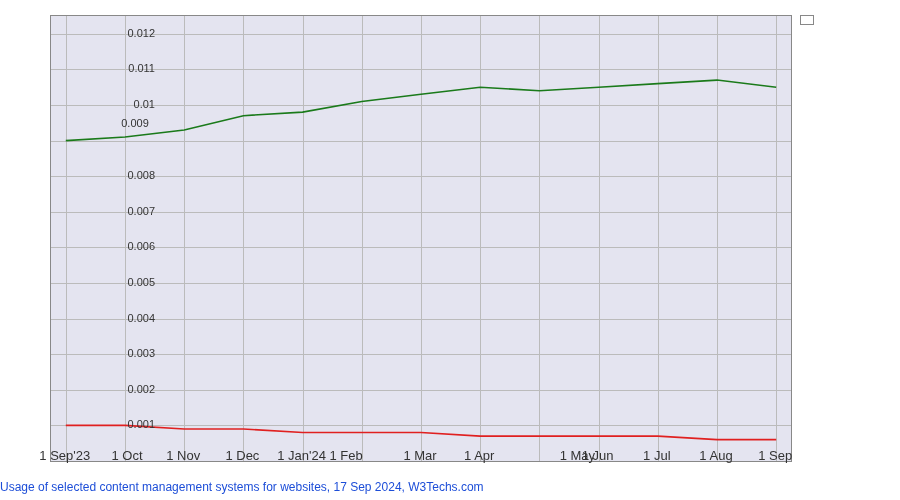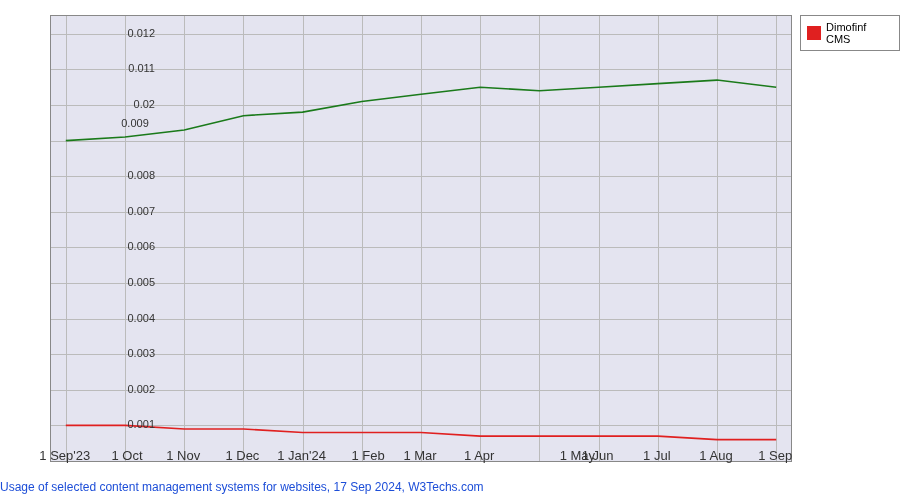--- a/index.html
+++ b/index.html
@@ -137,40 +137,36 @@
 <div id="y-labels">
     <div class="y-tick-label" style="top: 424.4px;">0.001</div>
     <div class="y-tick-label" style="top: 388.8px;">0.002</div>
     <div class="y-tick-label" style="top: 353.2px;">0.003</div>
     <div class="y-tick-label" style="top: 317.6px;">0.004</div>
     <div class="y-tick-label" style="top: 282px;">0.005</div>
     <div class="y-tick-label" style="top: 246.4px;">0.006</div>
     <div class="y-tick-label" style="top: 210.8px;">0.007</div>
     <div class="y-tick-label" style="top: 175.2px;">0.008</div>
     <div class="y-tick-label" style="top: 123px; text-align: center;">0.009</div>
-    <div class="y-tick-label" style="top: 104px;">0.02</div>
+    <div class="y-tick-label" style="top: 104px;">0.01</div>
     <div class="y-tick-label" style="top: 68.4px;">0.011</div>
     <div class="y-tick-label" style="top: 32.8px;">0.012</div>
   </div>
 <div id="x-labels">
     <div class="x-tick-label" style="left: 64.8px;">1 Sep'23</div>
     <div class="x-tick-label" style="left: 127px;">1 Oct</div>
     <div class="x-tick-label" style="left: 183.2px;">1 Nov</div>
     <div class="x-tick-label" style="left: 242.4px;">1 Dec</div>
     <div class="x-tick-label" style="left: 301.6px;">1 Jan'24</div>
-    <div class="x-tick-label" style="left: 368px;">1 Feb</div>
+    <div class="x-tick-label" style="left: 346px;">1 Feb</div>
     <div class="x-tick-label" style="left: 420px;">1 Mar</div>
     <div class="x-tick-label" style="left: 479.2px;">1 Apr</div>
     <div class="x-tick-label" style="left: 538.4px; margin-left: 39px;">1 May</div>
     <div class="x-tick-label" style="left: 597.6px; text-align: right;">1 Jun</div>
     <div class="x-tick-label" style="left: 656.8px;">1 Jul</div>
     <div class="x-tick-label" style="left: 716px;">1 Aug</div>
     <div class="x-tick-label" style="left: 775.2px;">1 Sep</div>
   </div>
 
 <div class="caption">Usage of selected content management systems for websites, 17 Sep 2024, W3Techs.com</div>
 
 <div class="legend">
-  <div class="legend-item">
-    <span class="legend-swatch" id="sw1" style="background: rgb(224, 32, 32); border-color: rgb(224, 32, 32);"></span>
-    <span>Dimofinf CMS</span>
-  </div>
 </div>
 
 </body></html>

